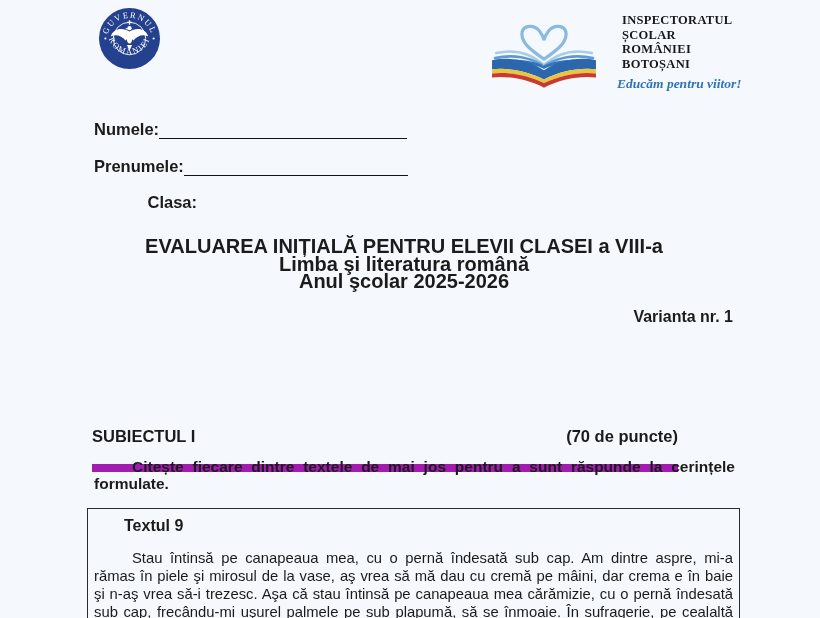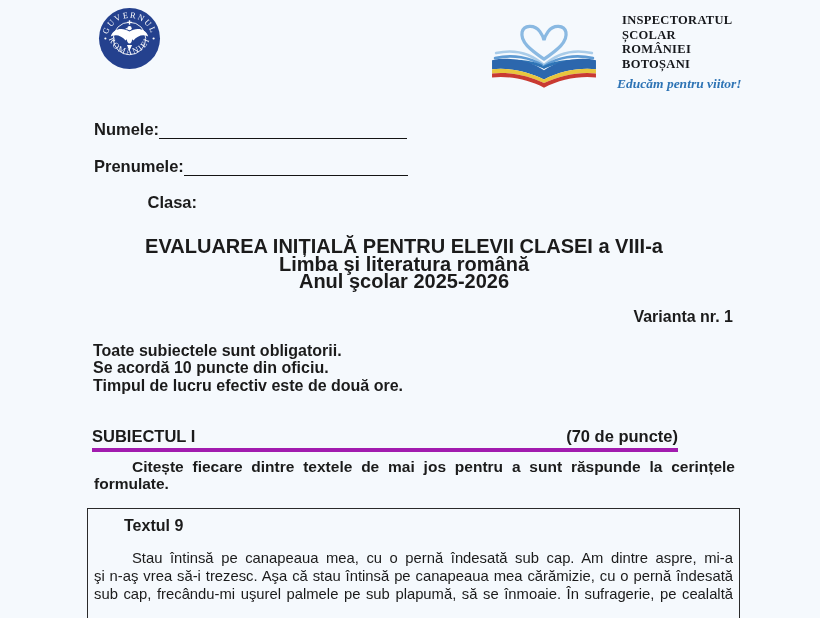--- a/index.html
+++ b/index.html
@@ -31,21 +31,21 @@
   
   .title{position:absolute;left:94px;top:238px;width:620px;text-align:center;
          font-weight:bold;font-size:20px;line-height:17.5px;}
   .variant{position:absolute;right:87px;top:308px;font-weight:bold;font-size:16px;}
   .instructions{position:absolute;left:93px;top:342px;font-weight:bold;
                 font-size:16px;line-height:17.4px;}
 
   
   .subj{position:absolute;left:92px;top:427px;width:586px;display:flex;
         justify-content:space-between;align-items:center;
-        border-bottom:4px solid #a21caf;padding-bottom:2px;
+        border-bottom:8px solid #a21caf;padding-bottom:18px;
         font-weight:bold;font-size:16.5px;}
 
   .intro{position:absolute;left:94px;top:458px;width:641px;
          font-weight:bold;font-size:15.5px;line-height:17px;}
   .intro .jline{text-align:justify;text-align-last:justify;height:17px;overflow:hidden;}
   .intro .jline.first{text-indent:38px;}
   .intro .plain{text-align:left;}
 
   
   .textbox{position:absolute;left:87px;top:508px;width:651px;height:140px;
@@ -125,38 +125,34 @@
   </div>
 
   <div class="title">
     <div>EVALUAREA INIȚIALĂ PENTRU ELEVII CLASEI a VIII-a</div>
     <div>Limba şi literatura română</div>
     <div>Anul şcolar 2025-2026</div>
   </div>
 
   <div class="variant">Varianta nr. 1</div>
 
-  <div class="instructions">
-    <div>Toate subiectele sunt obligatorii.</div>
-    <div>Se acordă 10 puncte din oficiu.</div>
-    <div>Timpul de lucru efectiv este de două ore.</div>
-  </div>
 
   <div class="subj">
     <span>SUBIECTUL I</span>
     <span>(70 de puncte)</span>
   </div>
 
   <div class="intro">
     <div class="jline first">Citește fiecare dintre textele de mai jos pentru a sunt răspunde la cerințele</div>
     <div class="plain">formulate.</div>
   </div>
 
   <div class="textbox">
     <div class="tlabel">Textul 9</div>
     <div class="tpara">
       <div class="tline first">Stau întinsă pe canapeaua mea, cu o pernă îndesată sub cap. Am dintre aspre, mi-a</div>
+      <div class="tline">rămas în piele şi mirosul de la vase, aş vrea să mă dau cu cremă pe mâini, dar crema e în baie</div>
       <div class="tline">şi n-aş vrea să-i trezesc. Aşa că stau întinsă pe canapeaua mea cărămizie, cu o pernă îndesată</div>
       <div class="tline">sub cap, frecându-mi uşurel palmele pe sub plapumă, să se înmoaie. În sufragerie, pe cealaltă</div>
     </div>
   </div>
 
 </div>
 
 </body></html>

